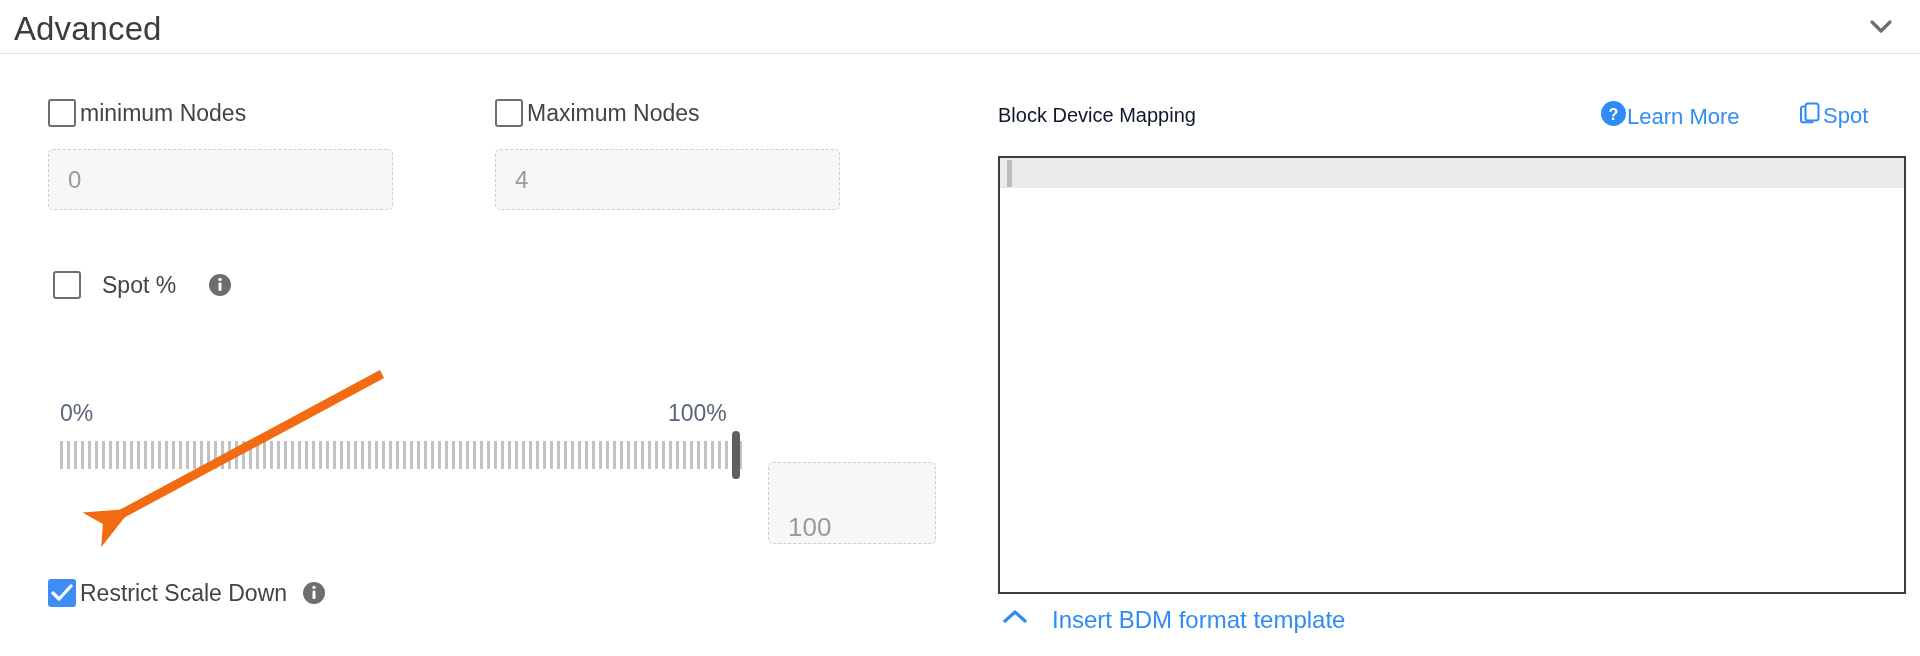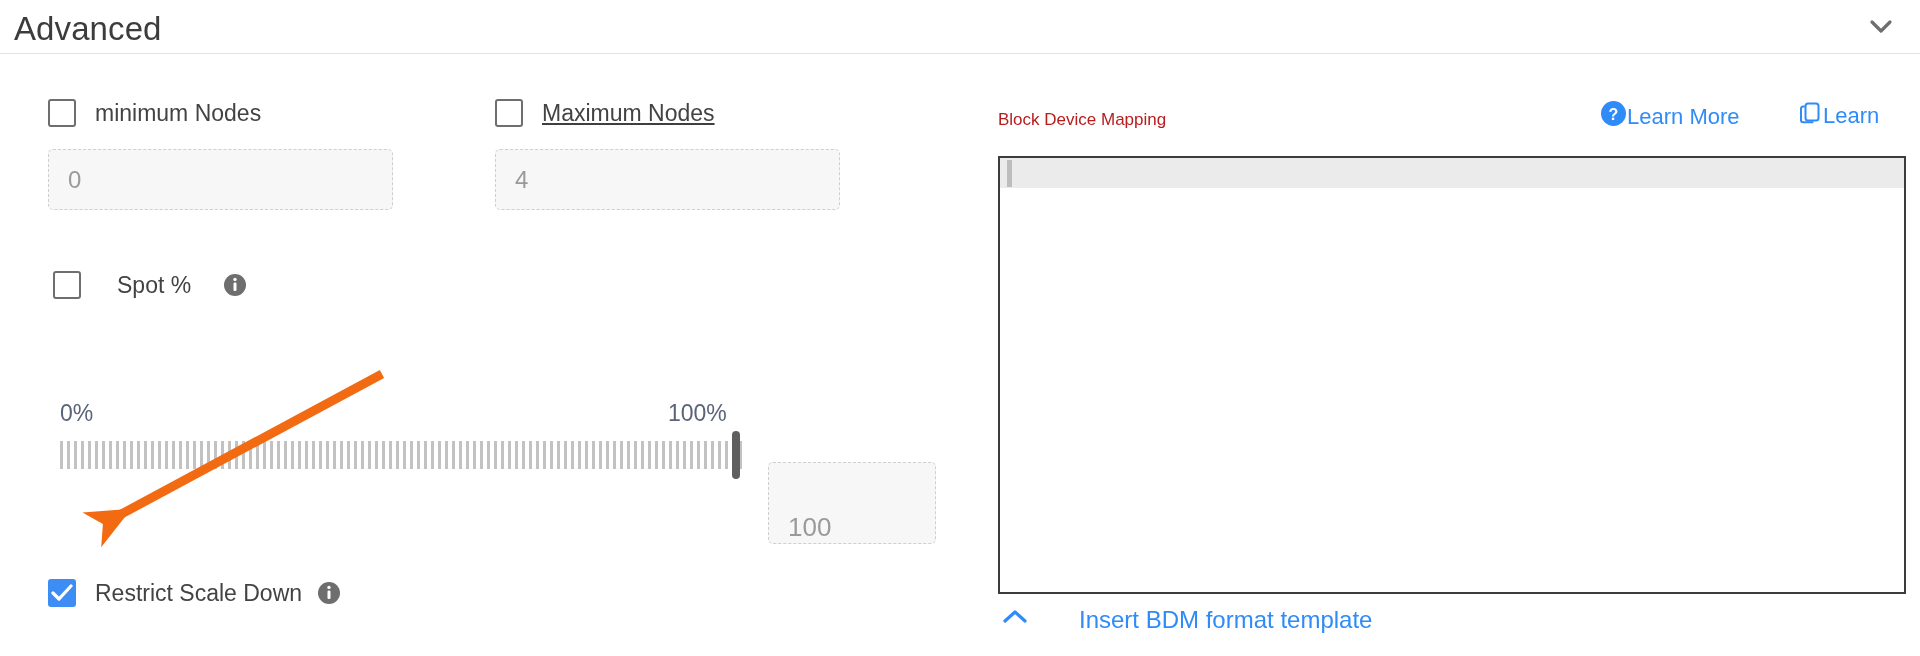--- a/index.html
+++ b/index.html
@@ -63,21 +63,21 @@
     flex: 0 0 auto;
     cursor: pointer;
   }
   .chkbox.checked {
     border: none;
     background: #3d8df5;
     position: relative;
   }
   .chkbox.checked svg { position: absolute; left: 3px; top: 4px; }
   .chk-label {
-    margin-left: 19px;
+    margin-left: 4px;
     font-size: 23px;
     color: #434343;
     white-space: nowrap;
   }
   .info-icon {
     margin-left: 15px;
     width: 24px; height: 24px;
     flex: 0 0 auto;
     cursor: pointer;
   }
@@ -93,21 +93,21 @@
     cursor: text;
   }
   .num-input span {
     margin-left: 19px;
     font-size: 24px;
     color: #9a9a9a;
   }
 
   #min-nodes-row  { left: 48px;  top: 45px; }
   #min-nodes-input{ left: 48px;  top: 95px;  width: 345px; height: 61px; }
-  #max-nodes-row  { left: 495px; top: 45px; text-decoration: underline; }
+  #max-nodes-row  { left: 495px; top: 45px; }
   #max-nodes-input{ left: 495px; top: 95px;  width: 345px; height: 61px; }
   #spot-row       { left: 53px;  top: 217px; gap: 17px; }
 
   
   #slider-block { position: absolute; left: 48px; top: 346px; width: 690px; }
   #slider-min-label, #slider-max-label {
     position: absolute;
     top: 0;
     font-size: 23px;
     color: #59637a;
@@ -159,23 +159,23 @@
   #bdm-header {
     position: absolute;
     left: 0;
     top: 46px;
     width: 900px;
     height: 34px;
   }
   #bdm-title {
     position: absolute;
     left: 0;
-    top: 10px;
-    font-size: 17px;
-    color: #b91c1c;
+    top: 4px;
+    font-size: 20px;
+    color: #0f172a;
   }
   .bdm-action {
     position: absolute;
     top: 0;
     display: flex;
     align-items: center;
     cursor: pointer;
     color: #2f8bf7;
     font-size: 22px;
     white-space: nowrap;
@@ -212,21 +212,20 @@
   #bdm-insert-link {
     position: absolute;
     left: 2px;
     top: 552px;
     display: flex;
     align-items: center;
     color: #2f8bf7;
     font-size: 24px;
     cursor: pointer;
     white-space: nowrap;
-    gap: 27px;
   }
   #bdm-insert-link .lbl { margin-left: 22px; }
 
   
   #annotation-arrow {
     position: absolute;
     left: 70px;
     top: 360px;
     width: 340px;
     height: 190px;
@@ -317,21 +316,21 @@
       <span class="lbl">Learn More</span>
     </div>
 
     <div class="bdm-action" id="bdm-copy">
       <span>
         <svg width="25" height="25" viewBox="0 0 25 25">
           <rect x="7.5" y="3.5" width="13" height="17" rx="2.5" fill="none" stroke="#2f8bf7" stroke-width="2"></rect>
           <path d="M6 6.5 H5.2 A2.3 2.3 0 0 0 3 8.8 V20 A2.3 2.3 0 0 0 5.2 22.3 H14.5" fill="none" stroke="#2f8bf7" stroke-width="2" stroke-linecap="round"></path>
         </svg>
       </span>
-      <span class="lbl">Learn</span>
+      <span class="lbl">Spot</span>
     </div>
   </div>
 
   <div id="bdm-editor">
     <div id="bdm-active-line">
       <div id="bdm-gutter-bar"></div>
     </div>
   </div>
 
   <div id="bdm-insert-link">

